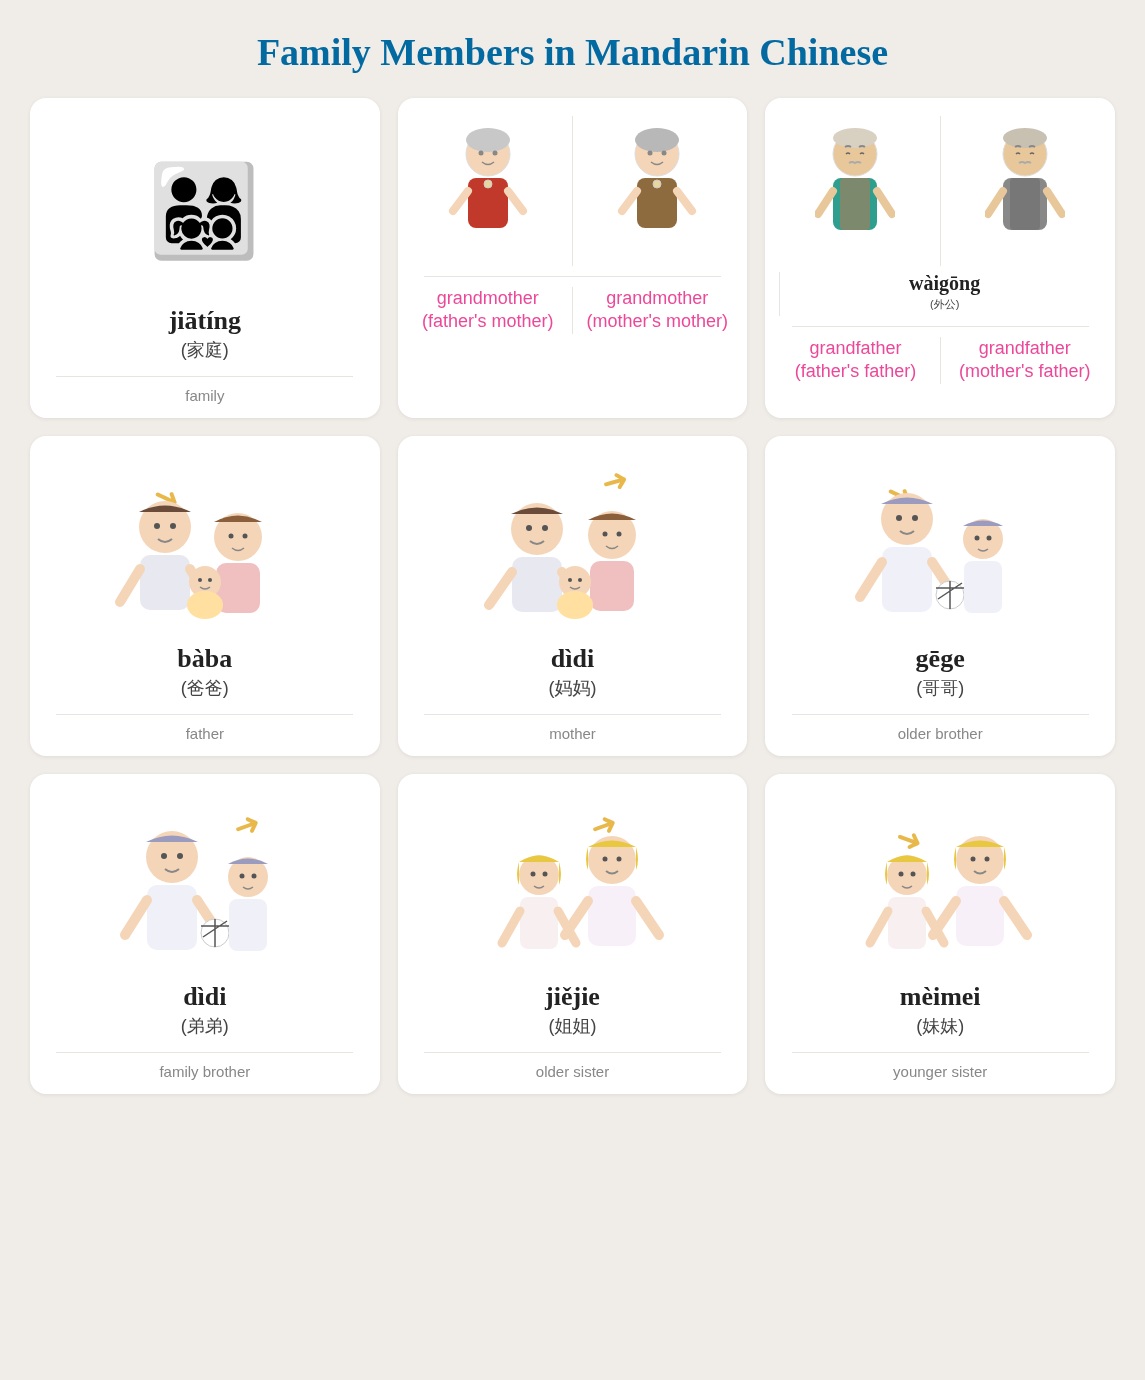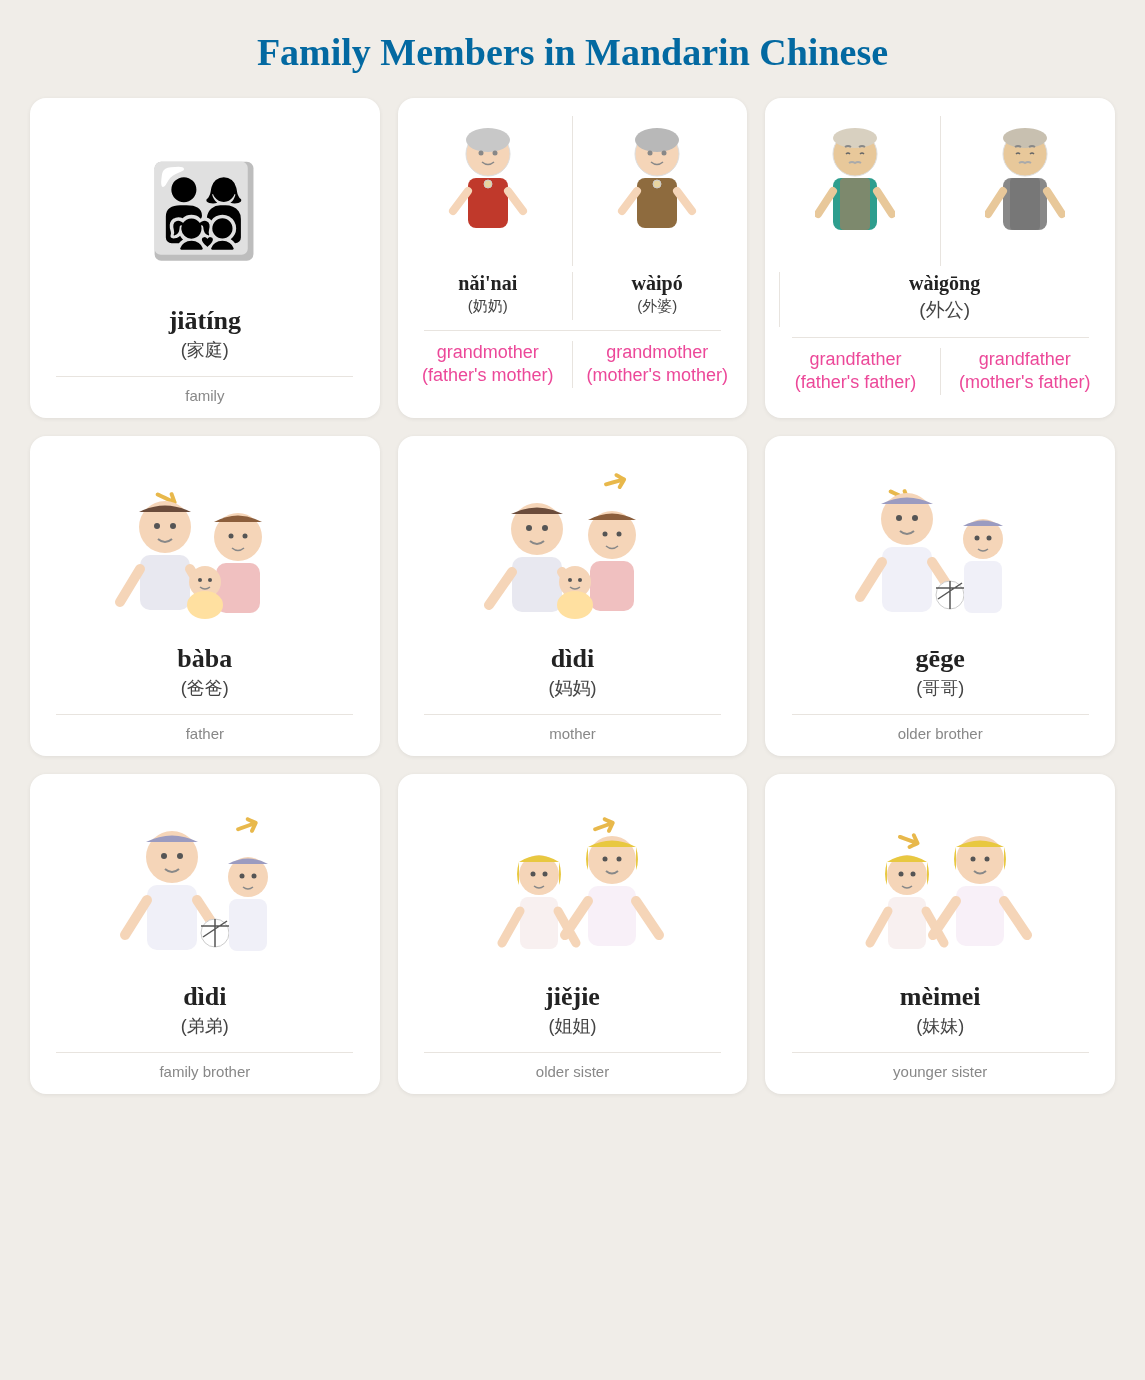--- a/index.html
+++ b/index.html
@@ -157,31 +157,20 @@
             <ellipse cx="40" cy="14" rx="22" ry="12" fill="#b8b8b8"></ellipse>
             <circle cx="33" cy="27" r="2.5" fill="#888"></circle>
             <circle cx="47" cy="27" r="2.5" fill="#888"></circle>
             <path d="M34 36 Q40 41 46 36" stroke="#888" stroke-width="1.5" fill="none"></path>
             <rect x="20" y="52" width="40" height="50" rx="8" fill="#8e6b3e"></rect>
             <circle cx="40" cy="58" r="4" fill="#e8d5a0" stroke="#ccc" stroke-width="1"></circle>
             <line x1="20" y1="65" x2="5" y2="85" stroke="#f5d5b8" stroke-width="8" stroke-linecap="round"></line>
             <line x1="60" y1="65" x2="75" y2="85" stroke="#f5d5b8" stroke-width="8" stroke-linecap="round"></line>
           </svg>
         </div>
-      </div>
-    </div>
-    <div class="split-row" style="margin-top:6px;">
-      <div class="split-col">
-        <div class="pinyin" style="font-size:20px;">nǎi'nai</div>
-        <div class="hanzi" style="font-size:15px;">(奶奶)</div>
-      </div>
-      <div class="split-divider-v"></div>
-      <div class="split-col">
-        <div class="pinyin" style="font-size:20px;">wàipó</div>
-        <div class="hanzi" style="font-size:15px;">(外婆)</div>
       </div>
     </div>
     <div class="card-divider"></div>
     <div class="split-row">
       <div class="split-col">
         <div class="meaning">grandmother<br>(father's mother)</div>
       </div>
       <div class="split-divider-v"></div>
       <div class="split-col">
         <div class="meaning">grandmother<br>(mother's mother)</div>
@@ -230,21 +219,21 @@
             <line x1="18" y1="65" x2="3" y2="88" stroke="#e8c89a" stroke-width="8" stroke-linecap="round"></line>
             <line x1="62" y1="65" x2="77" y2="88" stroke="#e8c89a" stroke-width="8" stroke-linecap="round"></line>
           </svg>
         </div>
       </div>
     </div>
     <div class="split-row" style="margin-top:6px;">
       <div class="split-divider-v"></div>
       <div class="split-col">
         <div class="pinyin" style="font-size:20px;">wàigōng</div>
-        <div class="hanzi" style="font-size:19px;">(外公)</div>
+        <div class="hanzi" style="font-size:11px;">(外公)</div>
       </div>
     </div>
     <div class="card-divider"></div>
     <div class="split-row">
       <div class="split-col">
         <div class="meaning">grandfather<br>(father's father)</div>
       </div>
       <div class="split-divider-v"></div>
       <div class="split-col">
         <div class="meaning">grandfather<br>(mother's father)</div>

